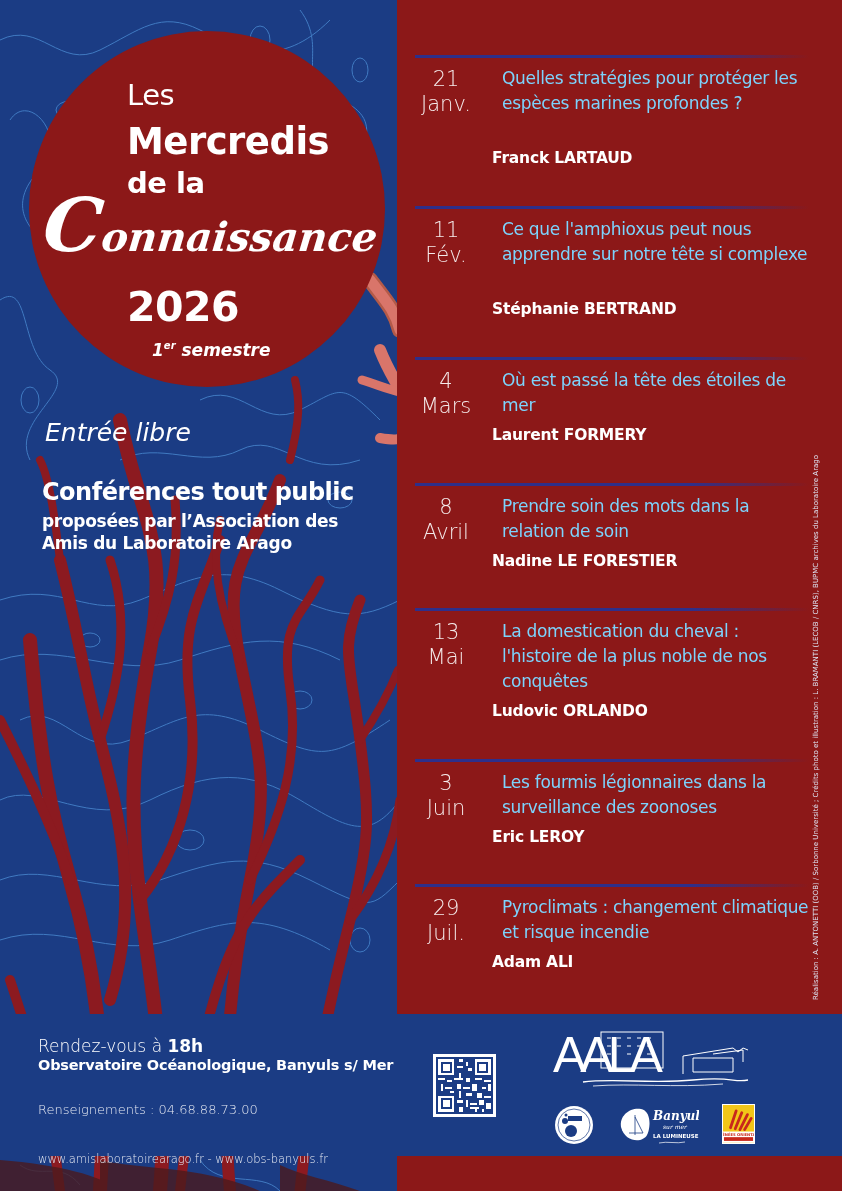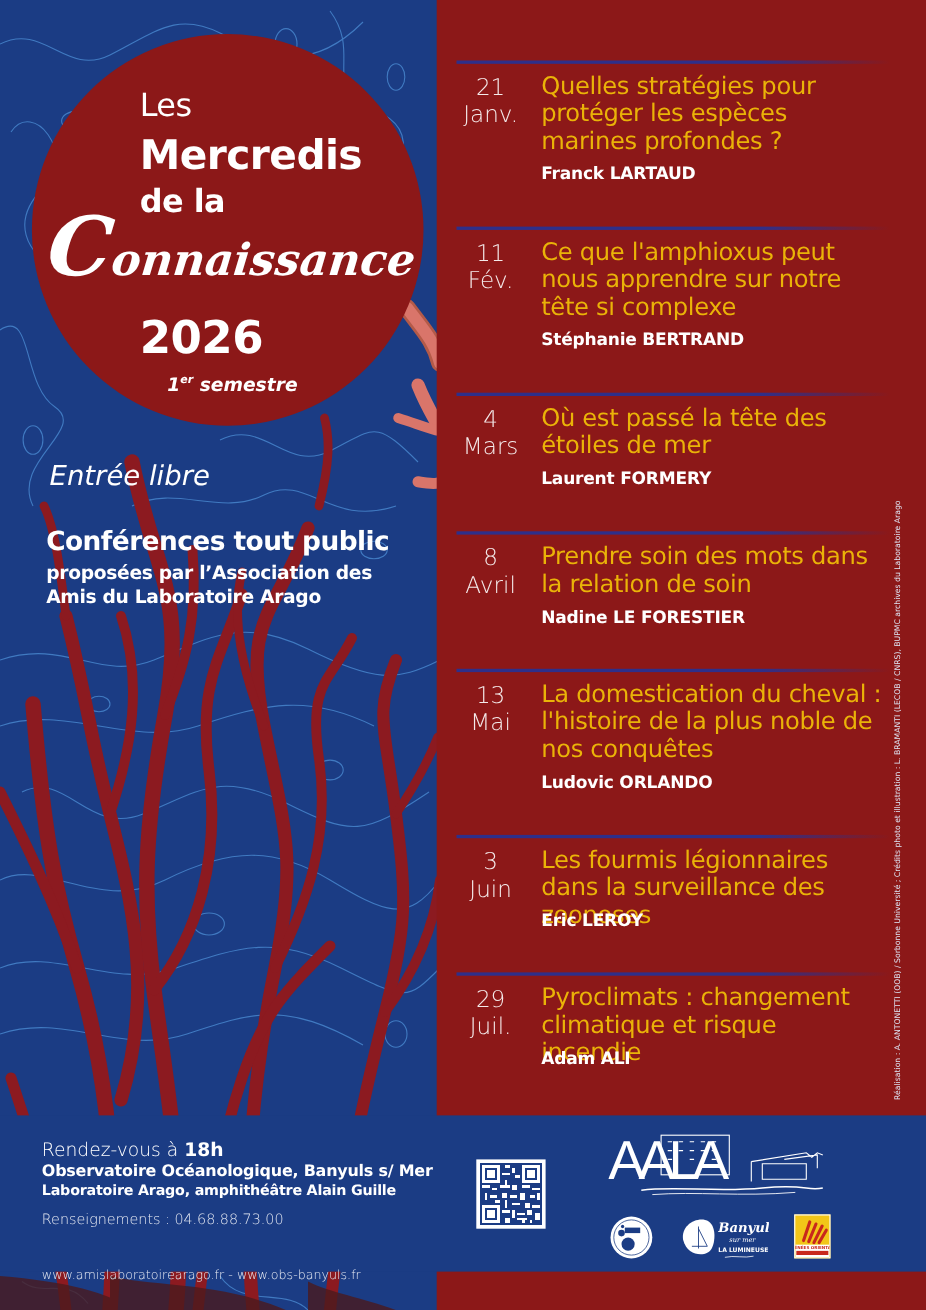--- a/index.html
+++ b/index.html
@@ -43,22 +43,22 @@
     position: absolute; left: 18px; top: 0; width: 394px; height: 3px;
     background: linear-gradient(to right, #2e2f8a 0%, #2e2f8a 70%, rgba(46,47,138,0) 100%);
   }
   .event .date {
     position: absolute; left: 14px; top: 12px; width: 70px; text-align: center;
     font-family: "DejaVu Sans", sans-serif; font-weight: 200; font-size: 21px; line-height: 25px;
     color: #f4eaea;
   }
   .event .date .month { display: block; }
   .event .title {
-    position: absolute; left: 95px; top: 11px; width: 310px;
-    font-size: 22px; line-height: 25px; color: #eab308; letter-spacing: -0.3px;
+    position: absolute; left: 105px; top: 11px; width: 310px;
+    font-size: 17px; line-height: 25px; color: #7dd3fc; letter-spacing: -0.3px;
   }
   .event .speaker {
     position: absolute; left: 95px; font-size: 15.5px; font-weight: bold; color: #ffffff; letter-spacing: -0.2px;
   }
 
   .footer {
     position: absolute; left: 0; top: 1014px; width: 842px; height: 142px;
     background: #1b3c84; z-index: 4;
   }
   .f-rdv { position: absolute; left: 38px; top: 22px; font-size: 17px; font-weight: 200; }
@@ -216,21 +216,20 @@
     <div class="title">Pyroclimats : changement climatique et risque incendie</div>
     <div class="speaker" style="top:69px">Adam ALI</div>
   </div>
 </div>
 
 <div class="credit">Réalisation : A. ANTONETTI (OOB) / Sorbonne Université ; Crédits photo et illustration : L. BRAMANTI (LECOB / CNRS), BUPMC archives du Laboratoire Arago</div>
 
 <div class="footer">
   <div class="f-rdv"><span>Rendez-vous à </span><b>18h</b></div>
   <div class="f-obs">Observatoire Océanologique, Banyuls s/ Mer</div>
-  <div class="f-lab">Laboratoire Arago, amphithéâtre Alain Guille</div>
   <div class="f-tel">Renseignements : 04.68.88.73.00</div>
   <div class="f-web">www.amislaboratoirearago.fr  - www.obs-banyuls.fr</div>
 
   <div class="qr">
     <svg viewBox="0 0 25 25" xmlns="http://www.w3.org/2000/svg" shape-rendering="crispEdges">
       <rect width="25" height="25" fill="#1b3c84"></rect>
       <g fill="#ffffff">
         <rect x="1" y="1" width="7" height="7"></rect>
           <rect x="2" y="2" width="5" height="5" fill="#1b3c84"></rect>
           <rect x="3" y="3" width="3" height="3"></rect>

